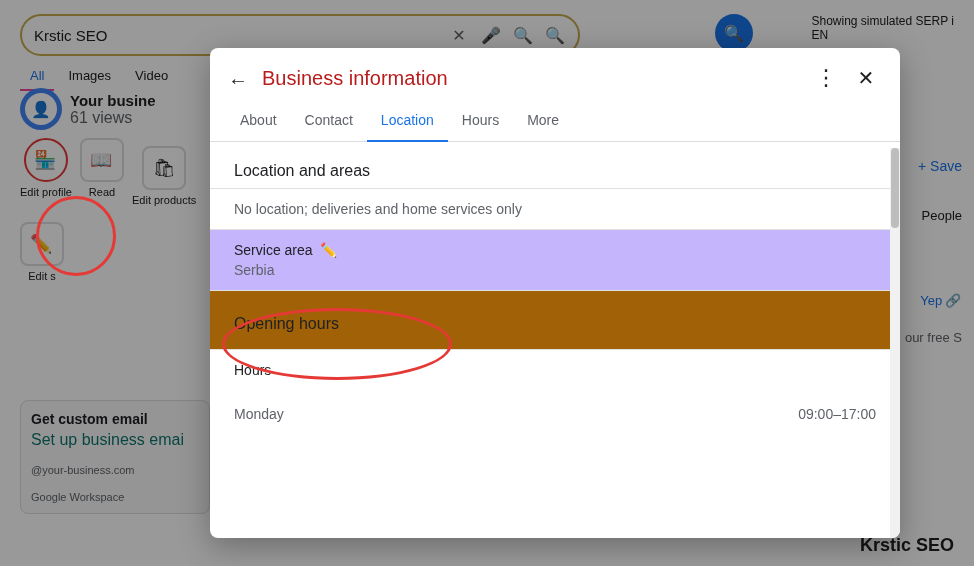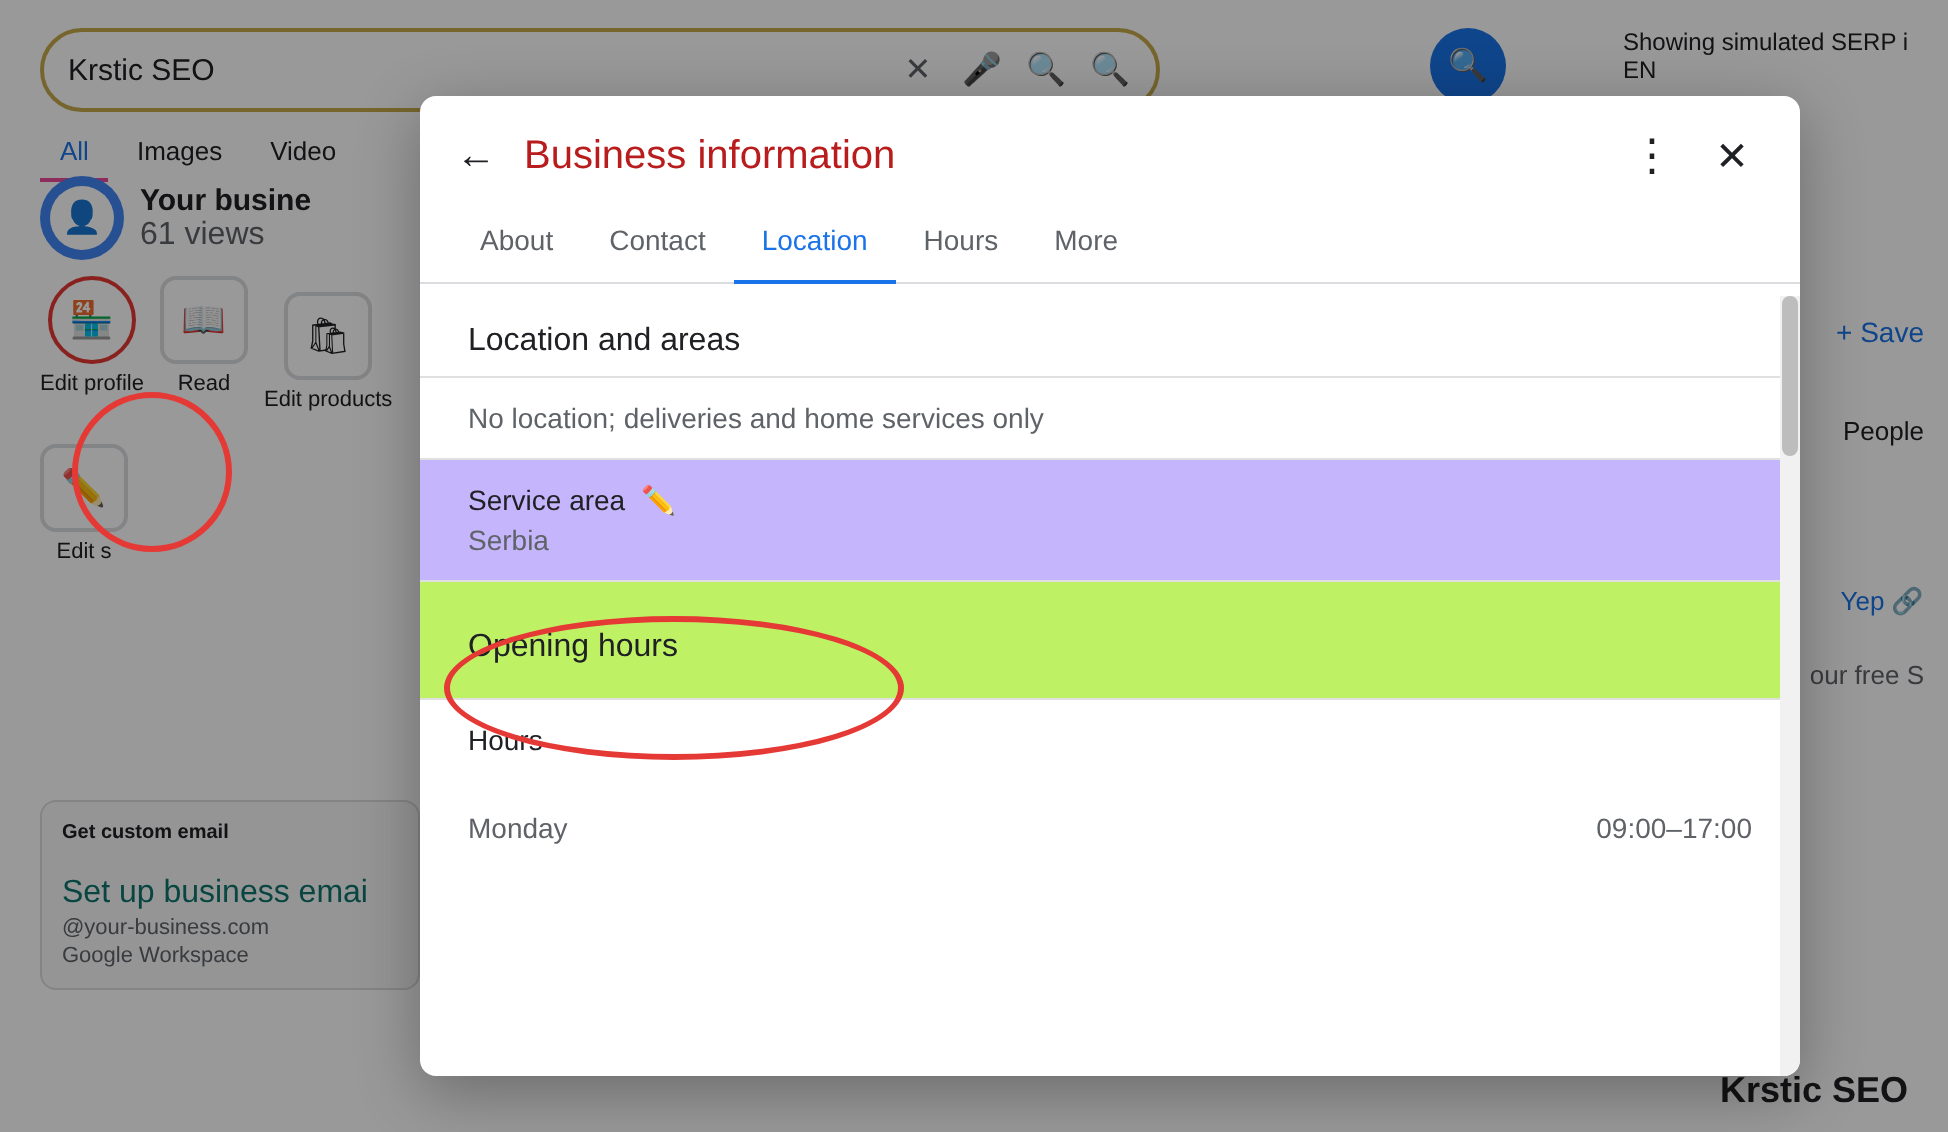--- a/index.html
+++ b/index.html
@@ -173,33 +173,33 @@
       position: absolute;
       top: 400px; left: 20px;
       width: 190px;
       background: #f8f9fa;
       border: 1px solid #dadce0;
       border-radius: 8px;
       padding: 10px;
       z-index: 1;
     }
     .custom-email-title {
-      font-size: 10px;
+      font-size: 14px;
       font-weight: bold;
       color: #202124;
-      margin-bottom: 16px;
+      margin-bottom: 4px;
     }
     .custom-email-link {
       font-size: 16px;
       color: #0f766e;
     }
     .custom-email-sub {
       font-size: 11px;
       color: #5f6368;
-      margin-top: 2px;
+      margin-top: 15px;
     }
 
     
     .bottom-label {
       position: absolute;
       bottom: 10px; right: 20px;
       font-size: 18px;
       font-weight: bold;
       color: #202124;
       z-index: 1;
@@ -328,21 +328,21 @@
     }
 
     .service-area-row {
       padding: 12px 24px;
       background: #c4b5fd;
       position: relative;
     }
 
     .opening-section {
       padding: 16px 24px 8px;
-      background: #bef264;
+      background: #a16207;
     }
 
     
     .red-circle-edit {
       position: absolute;
       top: 196px; left: 36px;
       width: 80px; height: 80px;
       border: 3px solid #e53935;
       border-radius: 50%;
       z-index: 25;

